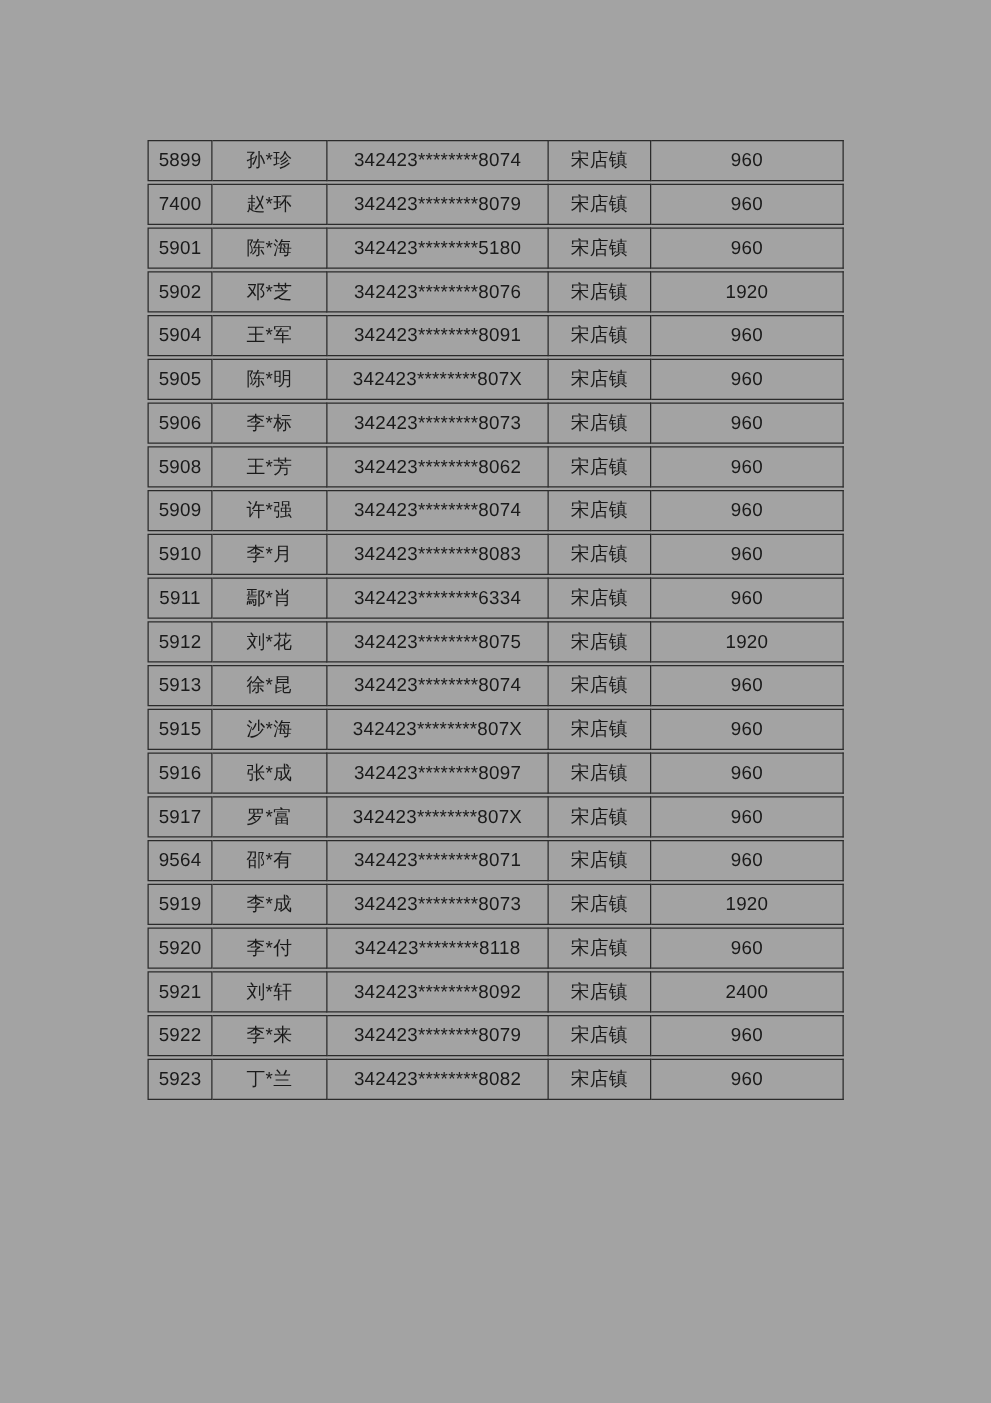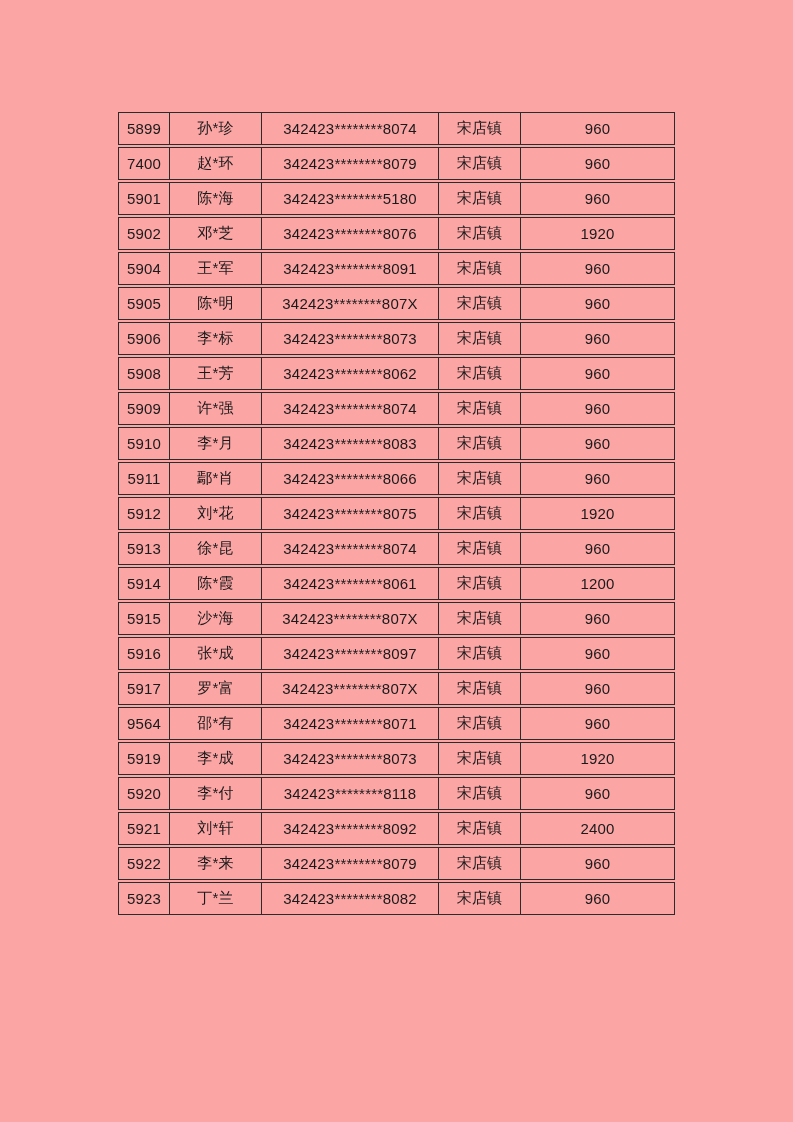--- a/index.html
+++ b/index.html
@@ -4,21 +4,21 @@
 <style>
   html, body {
     margin: 0;
     padding: 0;
     background: #ffffff;
   }
   .page {
     position: relative;
     width: 793px;
     height: 1122px;
-    background: #fca5a5;
+    background: #a3a3a3;
     overflow: hidden;
     font-family: "Liberation Sans", "DejaVu Sans", sans-serif;
   }
   table.data-table {
     position: absolute;
     left: 118px;
     top: 110px;
     width: 557px;
     border-collapse: separate;
     border-spacing: 0 2px;
@@ -124,44 +124,37 @@
         <tr>
           <td>5910</td>
           <td>李*月</td>
           <td>342423********8083</td>
           <td>宋店镇</td>
           <td>960</td>
         </tr>
         <tr>
           <td>5911</td>
           <td>鄢*肖</td>
-          <td>342423********8066</td>
+          <td>342423********6334</td>
           <td>宋店镇</td>
           <td>960</td>
         </tr>
         <tr>
           <td>5912</td>
           <td>刘*花</td>
           <td>342423********8075</td>
           <td>宋店镇</td>
           <td>1920</td>
         </tr>
         <tr>
           <td>5913</td>
           <td>徐*昆</td>
           <td>342423********8074</td>
           <td>宋店镇</td>
           <td>960</td>
-        </tr>
-        <tr>
-          <td>5914</td>
-          <td>陈*霞</td>
-          <td>342423********8061</td>
-          <td>宋店镇</td>
-          <td>1200</td>
         </tr>
         <tr>
           <td>5915</td>
           <td>沙*海</td>
           <td>342423********807X</td>
           <td>宋店镇</td>
           <td>960</td>
         </tr>
         <tr>
           <td>5916</td>

